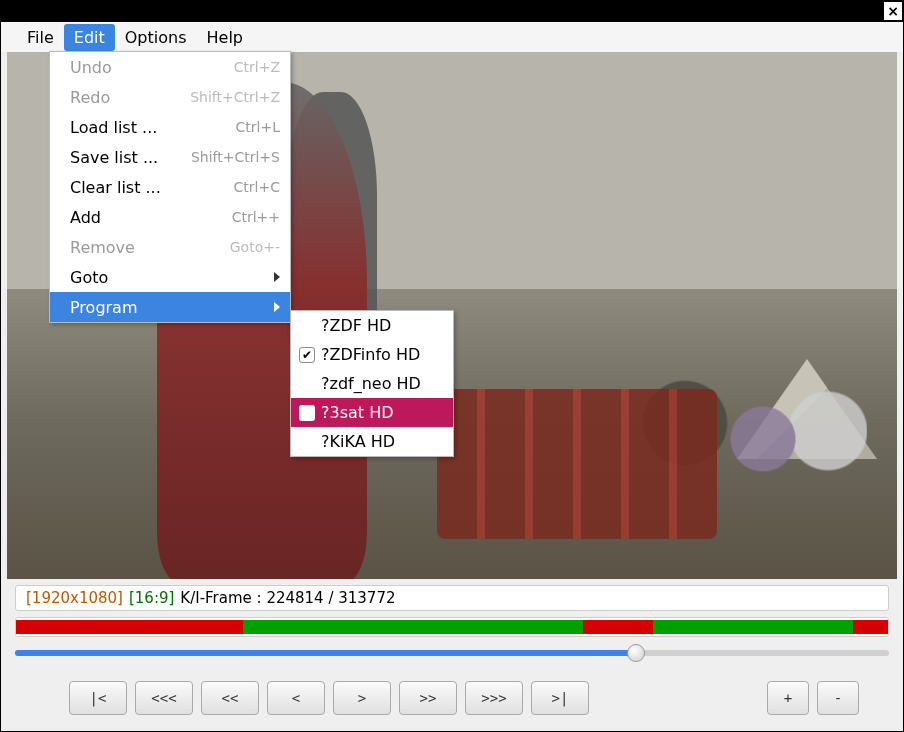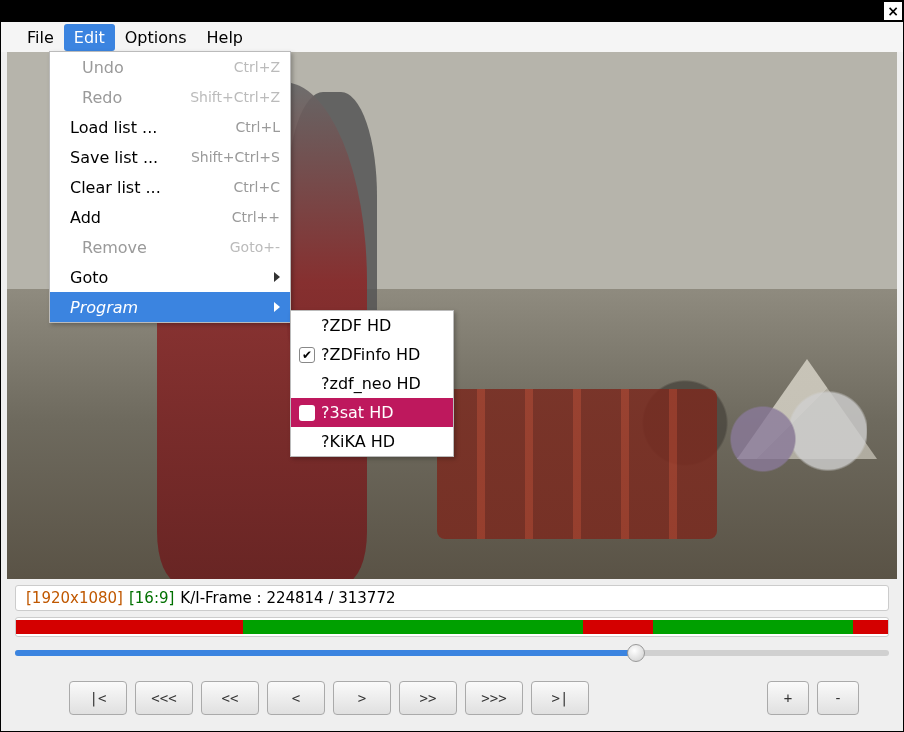--- a/index.html
+++ b/index.html
@@ -12,22 +12,22 @@
 .titlebar-close { position: absolute; right: 2px; top: 2px; width: 18px; height: 18px; background: #fff; color: #000; font-weight: bold; font-size: 14px; display: flex; align-items: center; justify-content: center; cursor: pointer; }
 
 .content { flex: 1; background: #efefef; display: flex; flex-direction: column; border: 1px solid #000; border-top: none; }
 
 .menubar { height: 30px; background: #f5f5f5; display: flex; align-items: center; padding: 0 16px; gap: 0; position: relative; }
 .menubar-item { padding: 4px 10px; font-size: 16px; cursor: pointer; border-radius: 3px; }
 .menubar-item.active { background: #3b84e0; color: #fff; }
 
 .dropdown { position: absolute; top: 29px; left: 48px; width: 242px; background: #fff; border: 1px solid #bbb; box-shadow: 2px 2px 4px rgba(0,0,0,0.25); z-index: 10; }
 .dropdown-item { display: flex; align-items: center; justify-content: space-between; padding: 4px 10px 4px 20px; font-size: 16px; height: 30px; cursor: pointer; }
-.dropdown-item.disabled { color: #9a9a9a; margin-left: 12px; }
-.dropdown-item.active { background: #3b84e0; color: #fff; font-style: italic; }
+.dropdown-item.disabled { color: #9a9a9a; }
+.dropdown-item.active { background: #3b84e0; color: #fff; }
 .dropdown-item .shortcut { font-size: 14px; color: #9a9a9a; }
 .dropdown-item.disabled .shortcut { color: #bbb; }
 .dropdown-item .arrow { width: 0; height: 0; border-top: 5px solid transparent; border-bottom: 5px solid transparent; border-left: 6px solid #333; }
 .dropdown-item.active .arrow { border-left-color: #fff; }
 
 .submenu { position: absolute; top: 288px; left: 289px; width: 164px; background: #fff; border: 1px solid #bbb; box-shadow: 2px 2px 4px rgba(0,0,0,0.25); z-index: 11; }
 .submenu-item { display: flex; align-items: center; padding: 4px 10px 4px 8px; font-size: 16px; height: 29px; cursor: pointer; gap: 6px; }
 .submenu-item.active { background: #be185d; color: #fff; }
 .submenu-check { width: 16px; height: 16px; border: 1px solid #888; border-radius: 3px; display: flex; align-items: center; justify-content: center; font-size: 12px; background: #fff; }
 .submenu-check.empty { border: none; }

